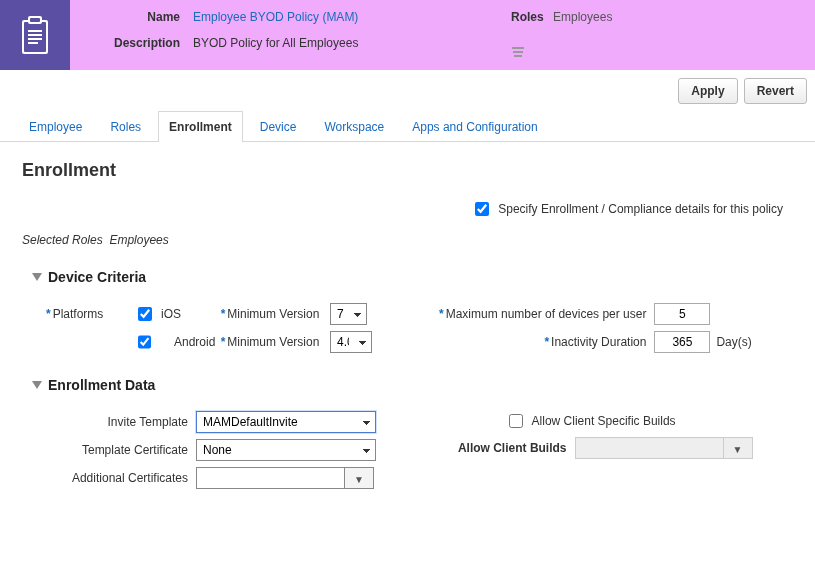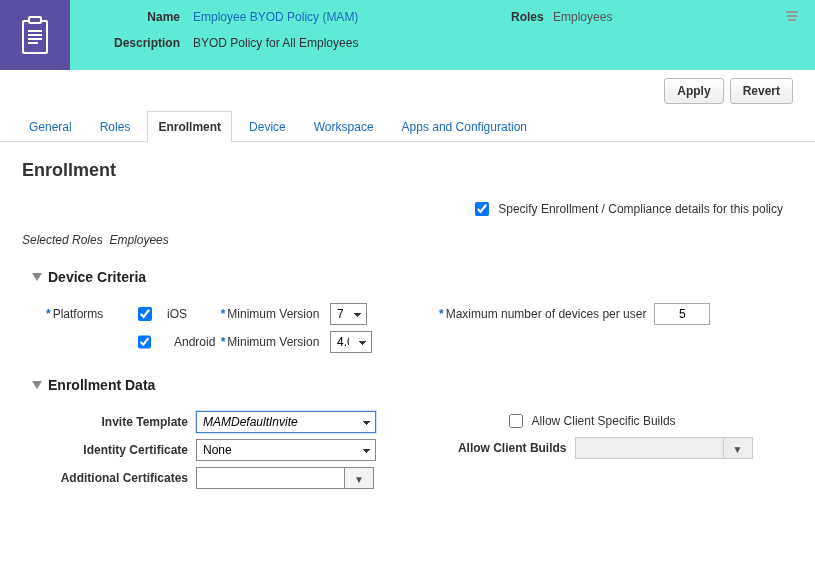--- a/index.html
+++ b/index.html
@@ -7,21 +7,21 @@
     margin: 0;
     font-family: Arial, Helvetica, sans-serif;
     font-size: 12px;
     color: #333;
     background: #fff;
     width: 815px;
   }
   .header {
     display: flex;
     align-items: stretch;
-    background: #5eead4;
+    background: #f0abfc;
     border-bottom: 0;
   }
   .icon-box {
     width: 70px;
     height: 70px;
     background: #5a4fa2;
     display: flex;
     align-items: center;
     justify-content: center;
   }
@@ -35,29 +35,30 @@
   .header-row { display: flex; align-items: center; }
   .hdr-label { width: 90px; text-align: right; font-weight: bold; color: #333; }
   .hdr-value { padding-left: 13px; color: #333; }
   .hdr-link { color: #1a6bbf; }
   .header-right {
     width: 320px;
     padding: 10px 16px;
     display: flex;
     align-items: flex-start;
     justify-content: space-between;
+    flex-direction: column;
   }
   .roles-label { font-weight: bold; color: #333; }
   .roles-value { padding-left: 6px; color: #555; }
   .menu-icon { color: #777; cursor: pointer; }
   .menu-icon svg { display:block; }
   .action-bar {
     display: flex;
     justify-content: flex-end;
-    padding: 8px 22px 6px;
+    padding: 8px 8px 6px;
     gap: 6px;
   }
   .btn {
     border: 1px solid #bbb;
     background: linear-gradient(#fff,#ececec);
     border-radius: 3px;
     padding: 5px 12px;
     font-size: 12px;
     font-weight: bold;
     color: #333;
@@ -123,22 +124,22 @@
     background-position: right 8px top 9px, right 4px top 9px;
     background-size: 4px 4px, 4px 4px;
     background-repeat: no-repeat;
   }
   .sel.wide { width: 180px; }
   .inp { border:1px solid #aaa; height:22px; padding:2px 6px; text-align:center; width:56px; font-size:12px; }
   .right-label { width: 220px; text-align:right; padding-right:8px; }
   .unit { padding-left: 6px; color:#333; }
   .enroll-body { display:flex; padding-left: 24px; gap: 40px; }
   .ed-label { width: 150px; text-align:right; padding-right:8px; color:#333; }
-  .ed-label.bold { font-weight:bold; }
-  .invite-select { border:1px solid #4a7dd1; box-shadow: 0 0 0 1px #cfe0fb; font-style: italic; }
+  .ed-label.bold { font-weight:normal; }
+  .invite-select { border:1px solid #4a7dd1; box-shadow: 0 0 0 1px #cfe0fb; }
   .combo { display:flex; }
   .combo input { border:1px solid #888; height:22px; padding:2px 6px; width:148px; font-size:12px; border-right:none; }
   .combo button { width:30px; border:1px solid #888; background:#f4f4f4; cursor:pointer; }
   .combo button::after { content:"▼"; font-size:10px; color:#555; }
   .disabled-combo input { background:#eee; border-color:#ccc; }
   .disabled-combo button { background:#eee; border-color:#ccc; }
   input[type=checkbox] { width:14px; height:14px; }
 </style>
 </head>
 <body>
@@ -180,21 +181,21 @@
     </div>
   </div>
 </div>
 
 <div class="action-bar">
   <button class="btn">Apply</button>
   <button class="btn">Revert</button>
 </div>
 
 <div class="tabs">
-  <div class="tab">General</div>
+  <div class="tab">Employee</div>
   <div class="tab">Roles</div>
   <div class="tab active">Enrollment</div>
   <div class="tab">Device</div>
   <div class="tab">Workspace</div>
   <div class="tab">Apps and Configuration</div>
 </div>
 
 <div class="content">
   <h2 class="page-title">Enrollment</h2>
 
@@ -210,21 +211,21 @@
 
   <div class="section-head">
     <span class="tri"></span>
     <span>Device Criteria</span>
   </div>
 
   <div class="criteria-body">
     <div class="left-col">
       <div class="form-row">
         <div class="f-label platforms-label"><span class="req">*</span><span>Platforms</span></div>
-        <div style="width:86px; display:flex; align-items:center; gap:12px; padding-left:10px;">
+        <div style="width:86px; display:flex; align-items:center; gap:6px; padding-left:10px;">
           <input type="checkbox" checked="" style="">
           <span>iOS</span>
         </div>
         <div class="minver-label"><span class="req">*</span><span class="txt">Minimum Version</span></div>
         <select class="sel" style="width:37px">
           <option>7.0</option>
         </select>
       </div>
       <div class="form-row">
         <div class="f-label platforms-label"></div>
@@ -236,38 +237,43 @@
         <select class="sel" style="width:42px">
           <option>4.0.0</option>
         </select>
       </div>
     </div>
     <div class="right-col">
       <div class="form-row">
         <div class="f-label right-label"><span class="req">*</span><span>Maximum number of devices per user</span></div>
         <input class="inp" value="5" style="">
       </div>
+      <div class="form-row">
+        <div class="f-label right-label"><span class="req">*</span><span>Inactivity Duration</span></div>
+        <input class="inp" value="365" style="">
+        <span class="unit">Day(s)</span>
+      </div>
     </div>
   </div>
 
   <div class="section-head">
     <span class="tri"></span>
     <span>Enrollment Data</span>
   </div>
 
   <div class="enroll-body">
     <div class="left-col" style="flex:0 0 48%;">
       <div class="form-row">
         <div class="ed-label bold">Invite Template</div>
         <select class="sel wide invite-select">
           <option>MAMDefaultInvite</option>
         </select>
       </div>
       <div class="form-row">
-        <div class="ed-label bold">Identity Certificate</div>
+        <div class="ed-label bold">Template Certificate</div>
         <select class="sel wide">
           <option>None</option>
         </select>
       </div>
       <div class="form-row">
         <div class="ed-label bold">Additional Certificates</div>
         <div class="combo">
           <input type="text" value="" style="">
           <button type="button"></button>
         </div>

